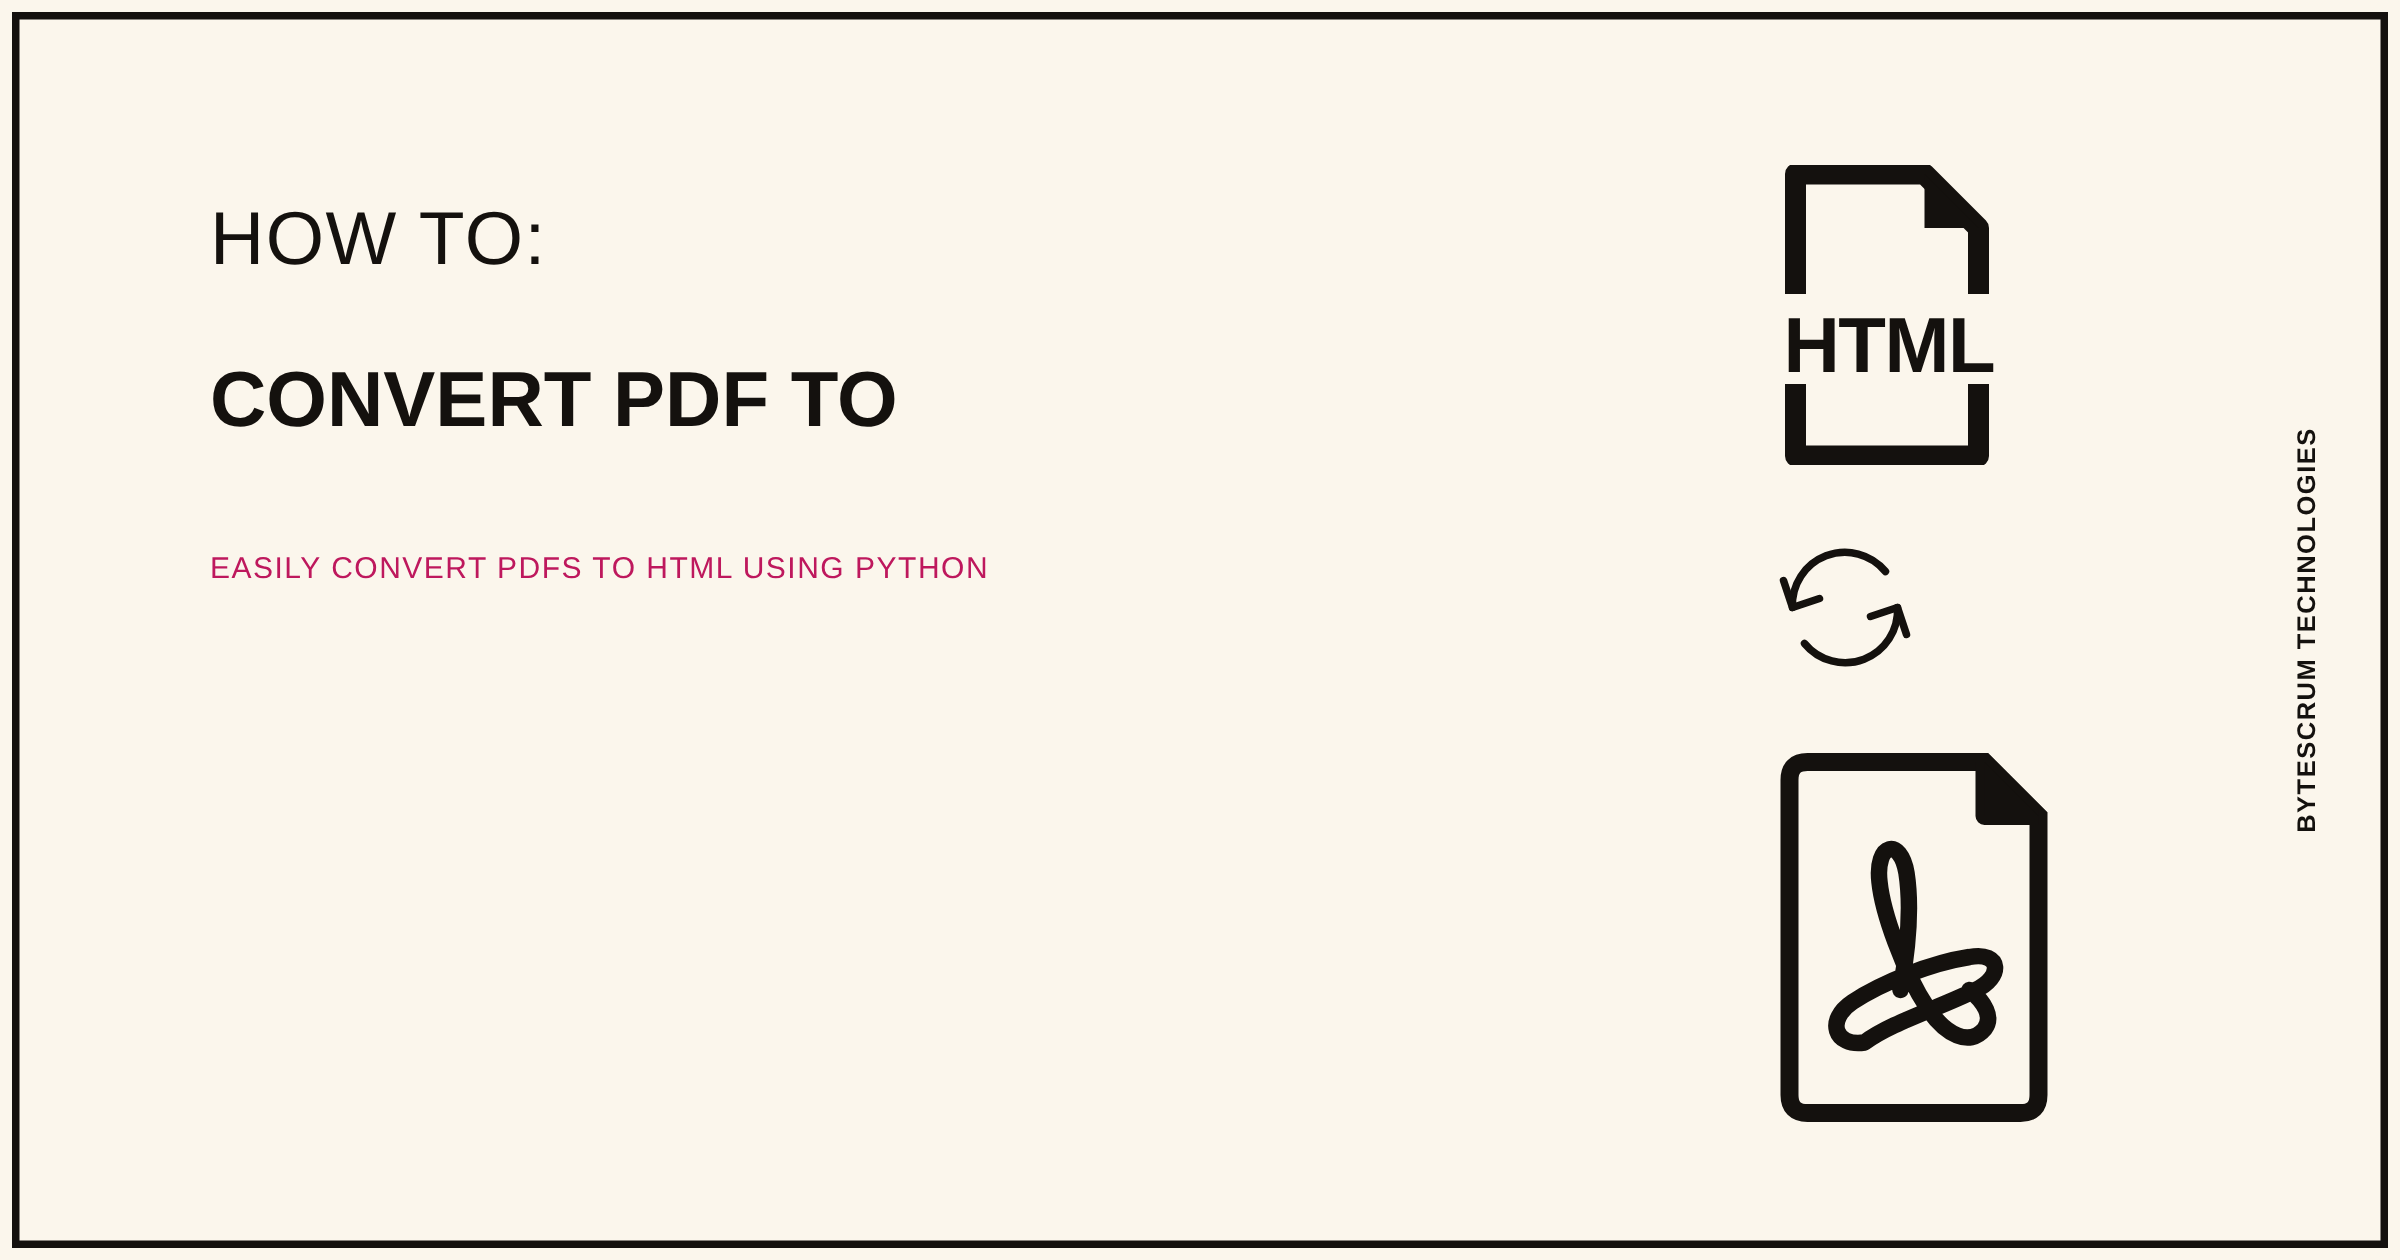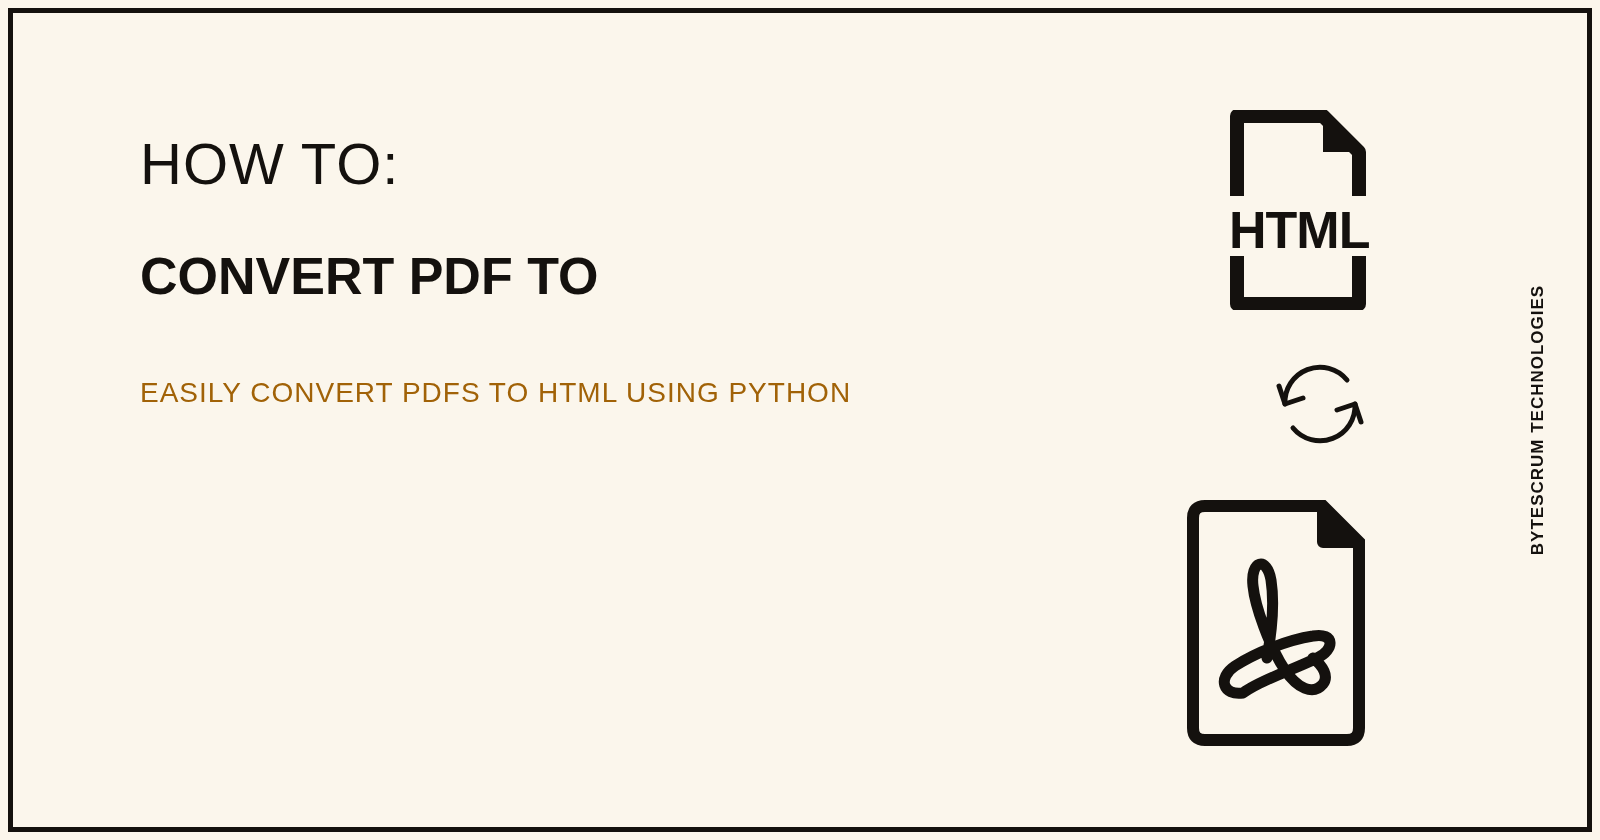--- a/index.html
+++ b/index.html
@@ -22,52 +22,52 @@
       bottom: 8px;
       border: 5px solid #14110e;
     }
     .content {
       position: absolute;
       left: 140px;
       top: 130px;
       width: 850px;
     }
     .eyebrow {
-      font-size: 58px;
+      font-size: 50px;
       font-weight: 400;
       letter-spacing: 1px;
       color: #14110e;
       margin-bottom: 50px;
     }
     .headline {
       font-size: 52px;
       font-weight: 900;
       line-height: 1.15;
       letter-spacing: 0px;
       color: #14110e;
       margin-bottom: 70px;
     }
     .headline-row {
       display: flex;
       align-items: center;
       gap: 24px;
     }
     .subhead {
-      font-size: 28px;
+      font-size: 20px;
       font-weight: 400;
       letter-spacing: 1px;
-      color: #a16207;
+      color: #be185d;
     }
     .icons-col {
       position: absolute;
       right: 225px;
       top: 110px;
       display: flex;
       flex-direction: column;
-      align-items: flex-end;
+      align-items: flex-start;
       gap: 40px;
     }
     .sidetext {
       position: absolute;
       right: 52px;
       top: 50%;
       transform: translateY(-50%) rotate(180deg);
       writing-mode: vertical-rl;
       font-size: 17px;
       font-weight: 700;

